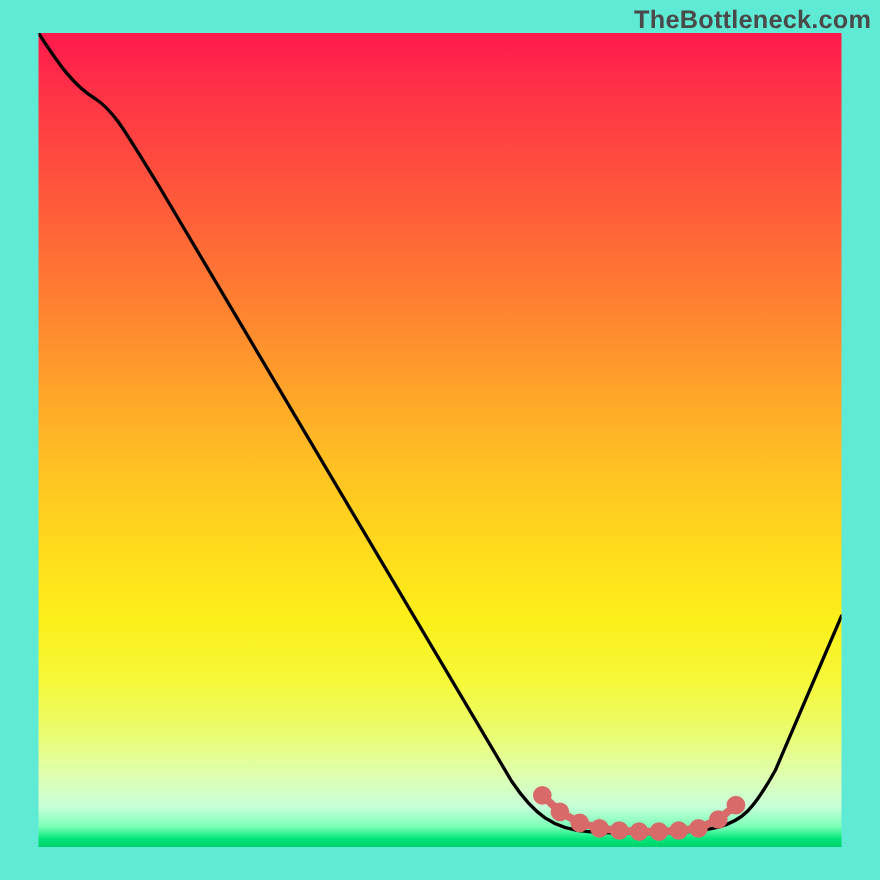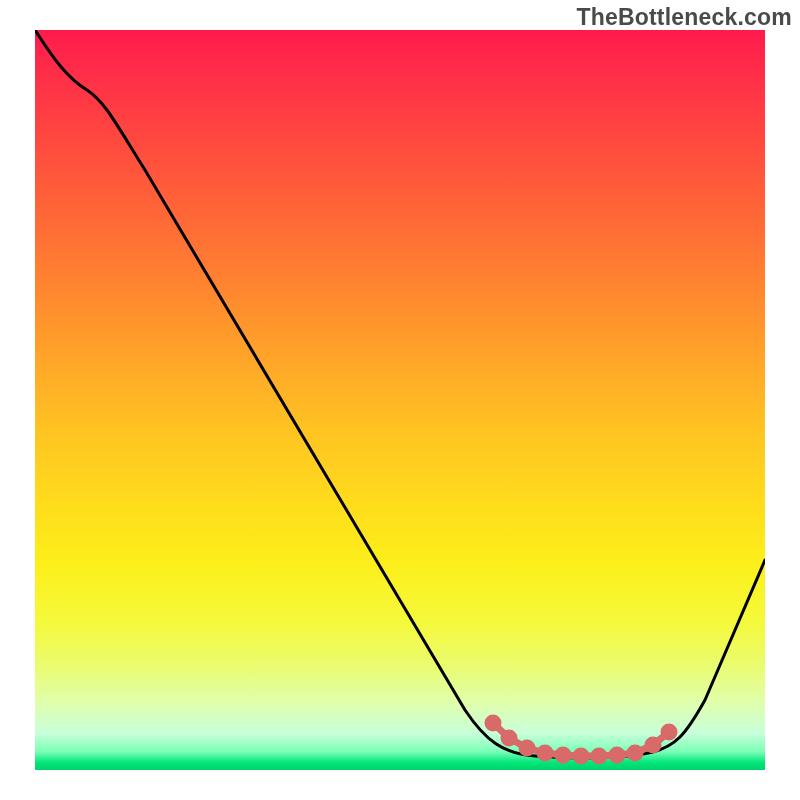--- a/index.html
+++ b/index.html
@@ -8,21 +8,21 @@
     width: 800px;
     height: 800px;
     background: #000;
     overflow: hidden;
     font-family: Arial, Helvetica, sans-serif;
   }
   .frame {
     position: relative;
     width: 800px;
     height: 800px;
-    background: #ffffff;
+    background: #5eead4;
   }
   .watermark {
     position: absolute;
     top: 4px;
     right: 8px;
     color: #4a4a4a;
     font-size: 23px;
     font-weight: 600;
     letter-spacing: 0.2px;
     z-index: 20;

